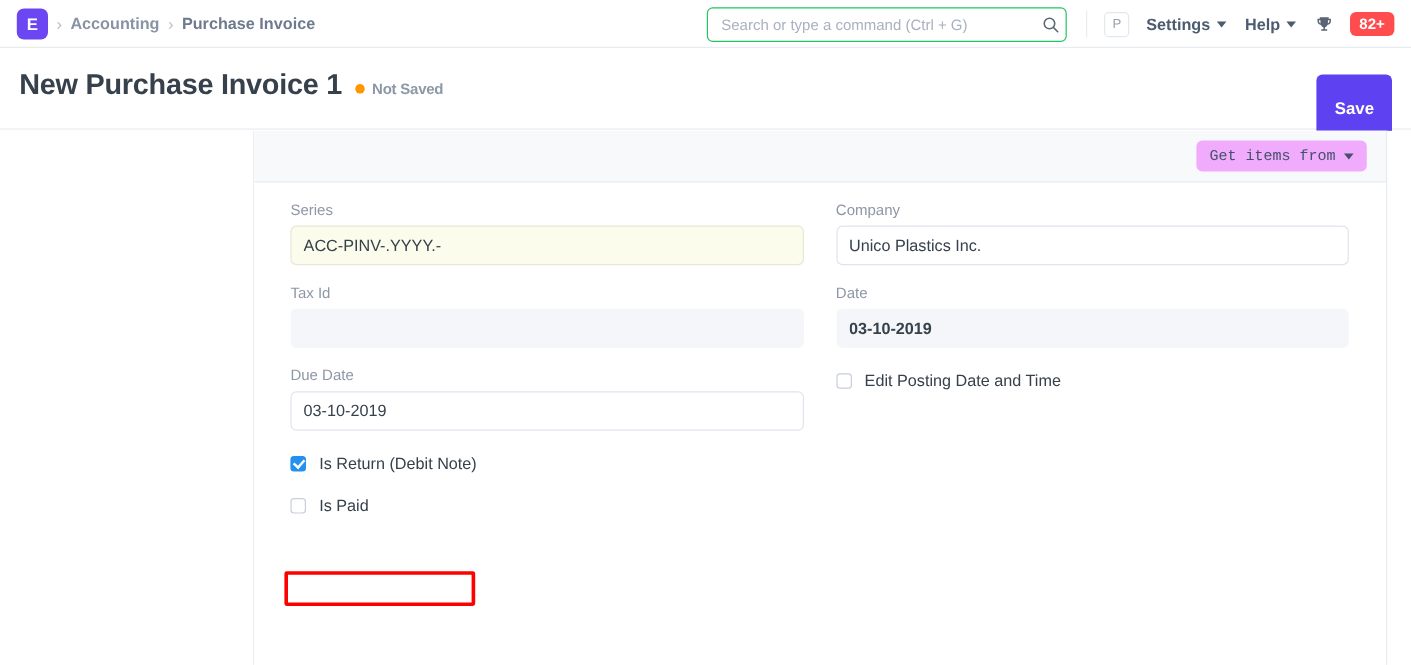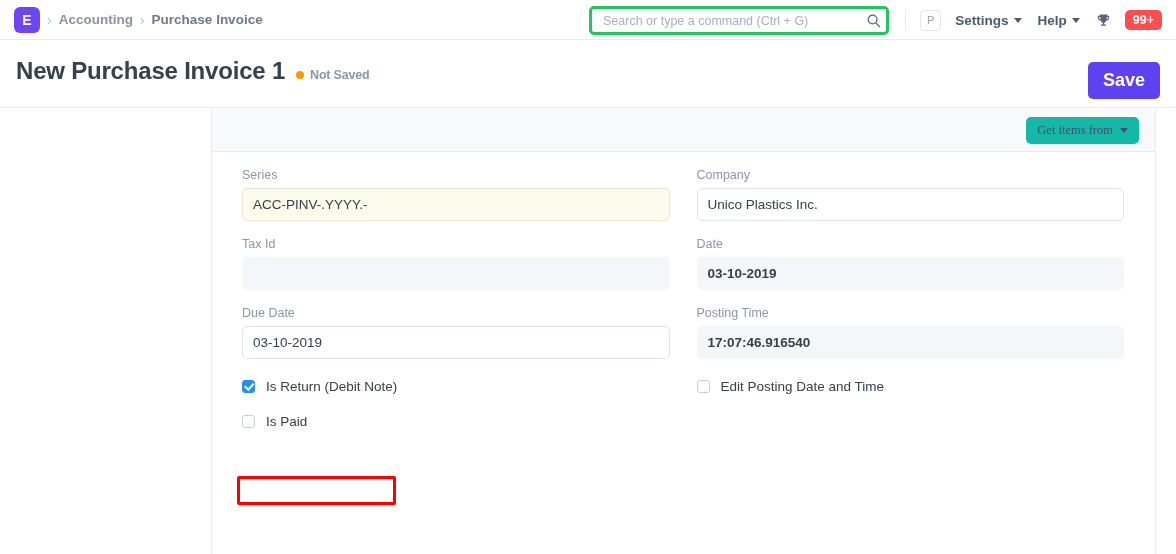--- a/index.html
+++ b/index.html
@@ -35,21 +35,21 @@
   }
   .crumb {
     color: #8a93a3; font-size: 13.5px; font-weight: bold;
     text-decoration: none;
   }
   .crumb.current { color: #6f7b8d; }
 
   .search-wrap {
     position: absolute; left: 589px; top: 6px;
     width: 300px; height: 29px;
-    border: 3px solid #22c55e;
+    border: 1px solid #22c55e;
     border-radius: 5px;
     background: #fff;
     display: flex; align-items: center;
   }
   .search-input {
     border: 0; outline: 0; background: transparent;
     font-family: "Liberation Sans", sans-serif;
     font-size: 12.5px; color: #36414c;
     padding: 0 8px 0 11px;
     flex: 1; height: 100%;
@@ -124,22 +124,22 @@
     margin-right: 6px;
   }
   .not-saved-text {
     font-size: 12.5px; font-weight: bold; color: #8d97a6;
   }
   .save-btn {
     position: absolute; right: 16px; top: 22px;
     background: #5e41f0; color: #fff;
     border: 0; border-radius: 5px;
     font-family: "Liberation Sans", sans-serif;
-    font-size: 18px; font-weight: bold;
-    padding: 8px 15px; cursor: pointer;
+    font-size: 14px; font-weight: bold;
+    padding: 20px 15px; cursor: pointer;
   }
 
   
   .body-area {
     position: absolute; top: 109px; left: 0;
     width: 1176px; height: 445px;
     background: #fff;
   }
   .left-rail {
     position: absolute; left: 0; top: 0;
@@ -154,23 +154,23 @@
     border-right: 1px solid #e8ebf0;
   }
   .card-toolbar {
     height: 43px;
     background: #f7f9fb;
     border-bottom: 1px solid #e8ebf0;
     display: flex; align-items: center; justify-content: flex-end;
     padding-right: 16px;
   }
   .toolbar-btn {
-    background: #14b8a6; color: #44506a;
+    background: #f0abfc; color: #44506a;
     border: 0; border-radius: 5px;
-    font-family: Liberation Serif, serif;
+    font-family: Liberation Mono, monospace;
     font-size: 12.5px;
     padding: 6px 11px; cursor: pointer;
     display: flex; align-items: center;
   }
   .toolbar-btn .caret {
     border-top-color: #44506a; margin-left: 7px;
   }
 
   
   .form-grid {
@@ -287,21 +287,21 @@
     </div>
     <div class="nav-link">
       <span>Help</span>
       <span class="caret"></span>
     </div>
     <span class="trophy-icon">
       <svg width="15" height="16" viewBox="0 0 24 24" fill="currentColor">
         <path d="M6 3h12v2h3v3c0 2.8-2.1 5-4.7 5.3A6 6 0 0 1 13 16.8V19h3v2H8v-2h3v-2.2a6 6 0 0 1-3.3-3.5C5.1 13 3 10.8 3 8V5h3V3zm0 4H5v1c0 1.5 1 2.8 2.3 3.3A7 7 0 0 1 7 9.5V7h-1zm12 0h-1v2.5c0 .6-.1 1.2-.3 1.8C18 10.8 19 9.5 19 8V7h-1z"></path>
       </svg>
     </span>
-    <span class="notif-badge">99+</span>
+    <span class="notif-badge">82+</span>
   </div>
 </div>
 
 <div class="page-head">
   <div class="page-title">
     <span>New Purchase Invoice 1</span>
     <span class="not-saved-wrap">
       <span class="dot-indicator"></span>
       <span class="not-saved-text">Not Saved</span>
     </span>
@@ -359,24 +359,20 @@
         <div class="field">
           <label class="field-label">Company</label>
           <input class="ctrl" type="text" value="Unico Plastics Inc." style="">
         </div>
 
         <div class="field">
           <label class="field-label">Date</label>
           <input class="ctrl readonly" type="text" readonly="" value="03-10-2019" style="">
         </div>
 
-        <div class="field">
-          <label class="field-label">Posting Time</label>
-          <input class="ctrl readonly" type="text" readonly="" value="17:07:46.916540" style="">
-        </div>
 
         <div class="check-row">
           <span class="cb"></span>
           <span class="cb-label">Edit Posting Date and Time</span>
         </div>
 
       </div>
 
     </div>
   </div>

